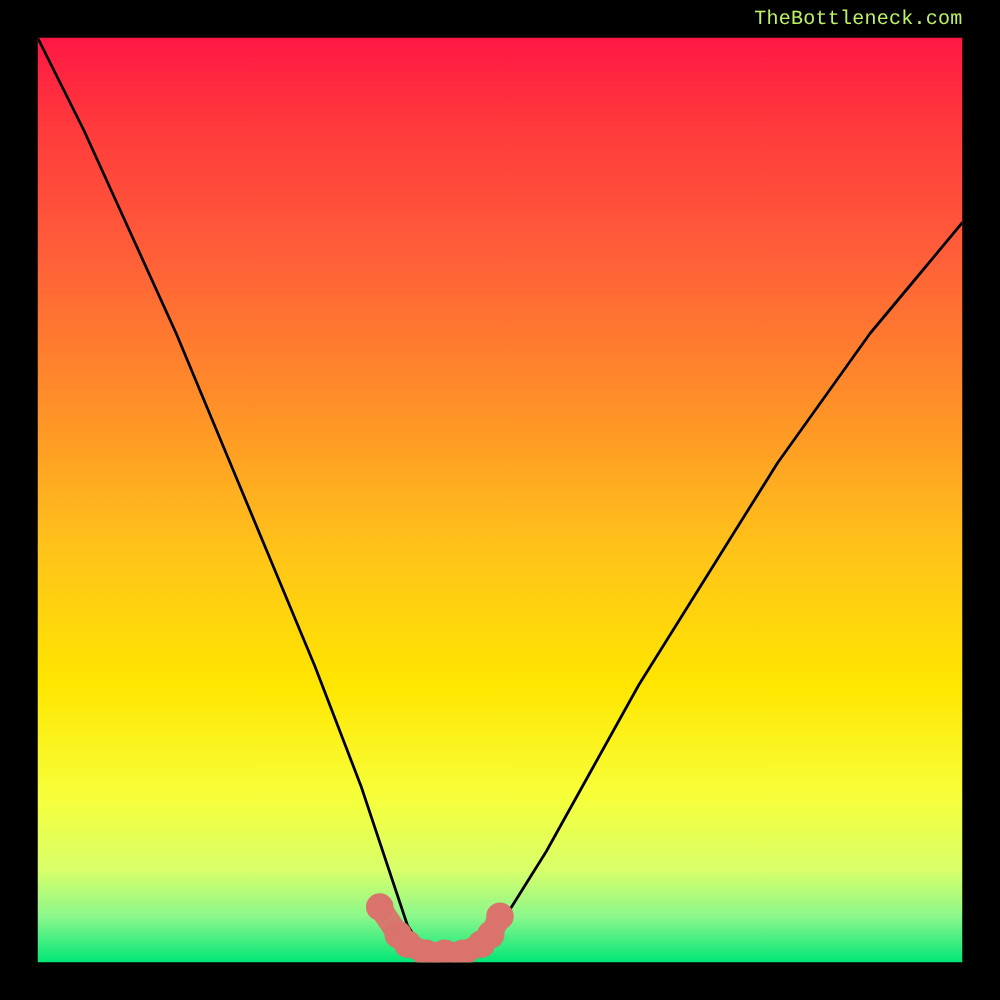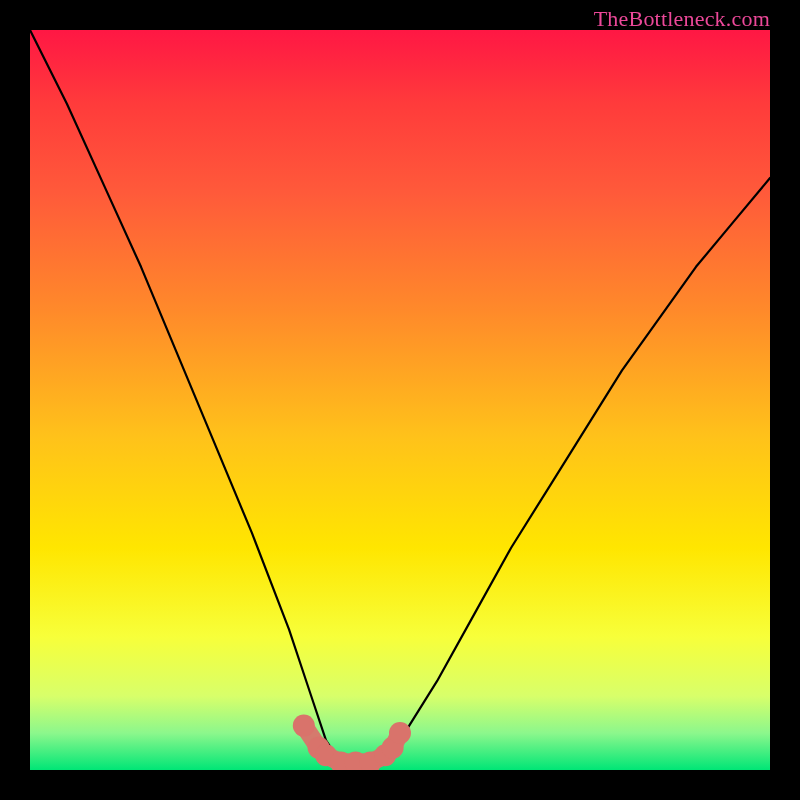--- a/index.html
+++ b/index.html
@@ -42,23 +42,23 @@
       #f7ff3a 82%,
       #d8ff6a 90%,
       #8cf78c 95%,
       #00e676 100%
     );
   }
   .watermark {
     position: absolute;
     top: 6px;
     right: 30px;
-    font-family: Liberation Serif, serif;
-    font-size: 22px;
-    color: #ec4899;
+    font-family: Liberation Mono, monospace;
+    font-size: 16px;
+    color: #bef264;
     letter-spacing: 0.2px;
     user-select: none;
   }
   svg.curve {
     position: absolute;
     left: 0;
     top: 0;
     width: 100%;
     height: 100%;
   }

